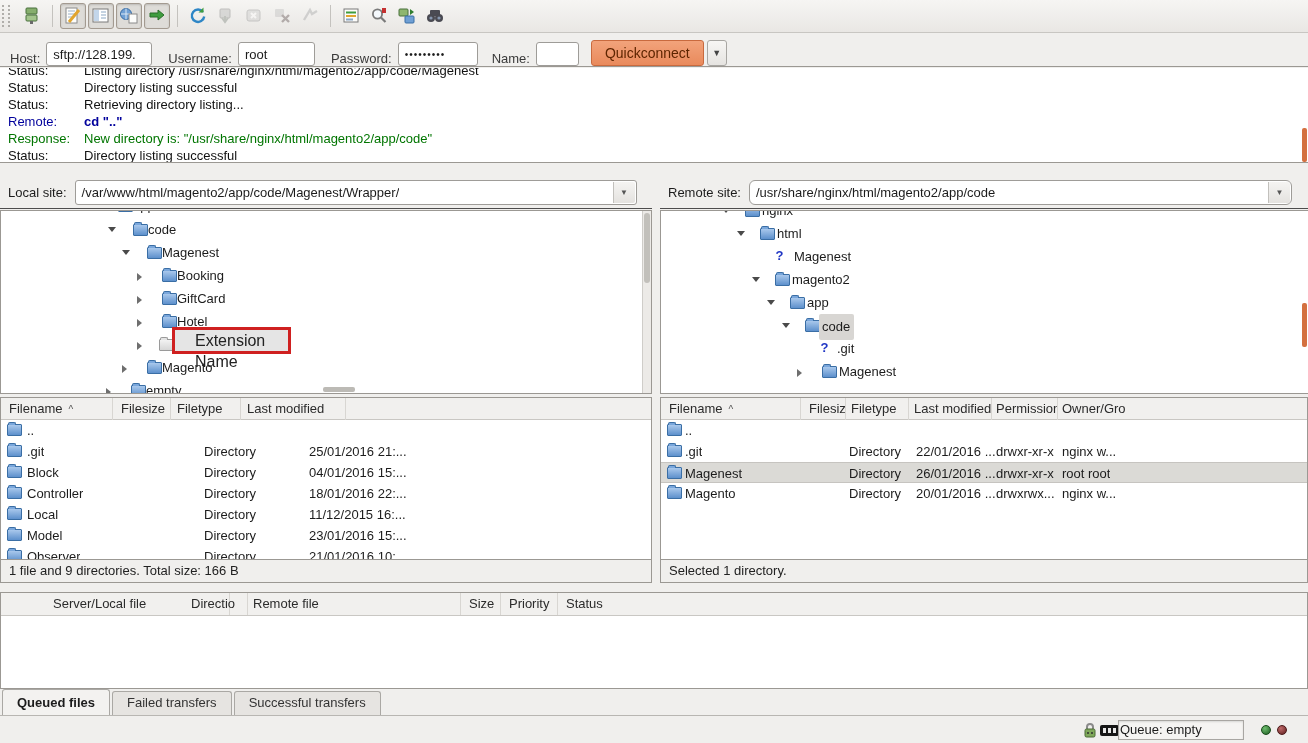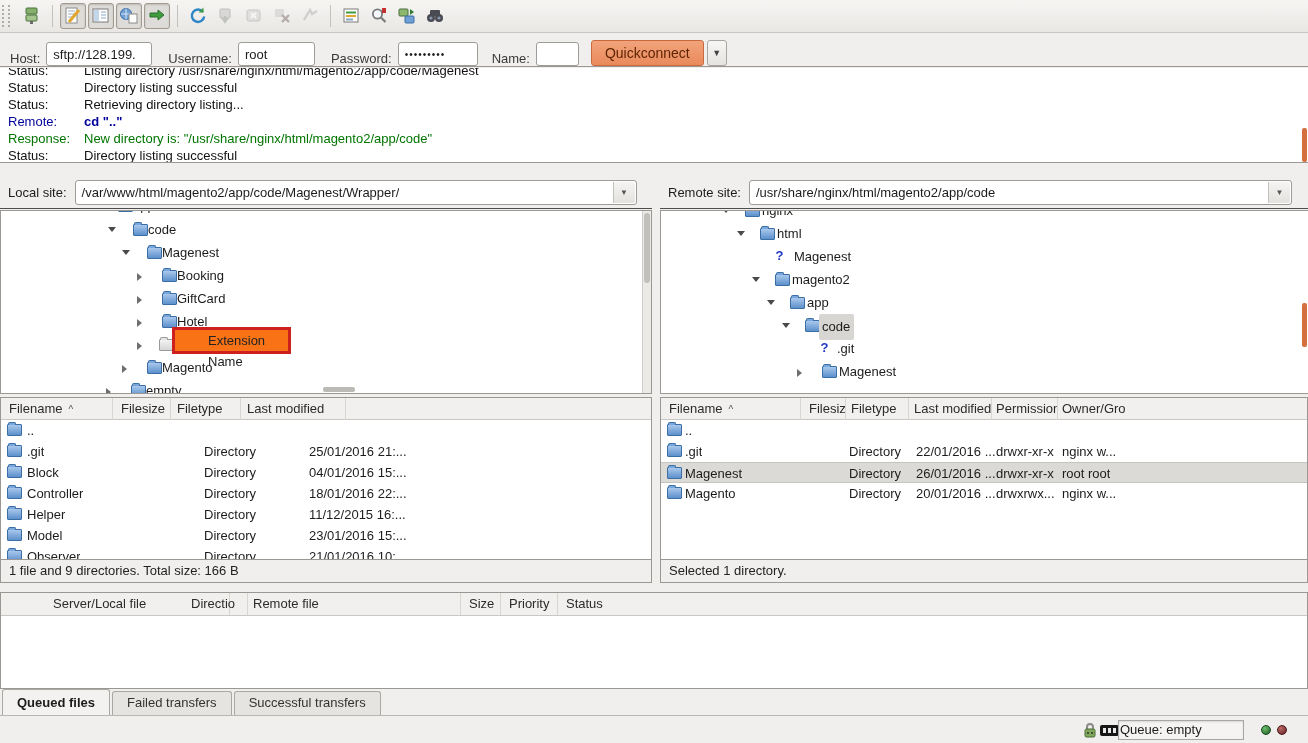--- a/index.html
+++ b/index.html
@@ -69,22 +69,22 @@
   .qmark { position:absolute; top:3px; width:13px; height:16px; color:#1f35c4; font-weight:bold; font-size:13px; line-height:16px; text-align:center; }
   .tlabel { position:absolute; top:0; }
   .tsel { background:#d8d6d3; border-radius:2px; padding:1px 4px 2px 3px; margin-left:-3px; }
 
   .vtrack { position:absolute; right:0; top:0; bottom:0; width:9px; background:#eceae7; border-left:1px solid #cfcdc9; }
   .vthumb { position:absolute; left:1px; right:1px; border-radius:3px; background:#c2c0bb; }
   .hthumb { position:absolute; bottom:1px; height:5px; border-radius:2px; background:#bcbab5; }
   .orange-scroll { position:absolute; width:5px; right:1px; background:#d4703f; border-radius:2px; z-index:40; }
 
   
-  .annotation { position:absolute; background:#f97316; border:3px solid #cf2020; z-index:30;
-                font-size:13px; color:#222; line-height:21px; padding-left:33px; }
+  .annotation { position:absolute; background:#e5e5e5; border:3px solid #cf2020; z-index:30;
+                font-size:16px; color:#222; line-height:21px; padding-left:20px; }
 
   
   .listwrap { position:absolute; top:397px; height:186px; background:#fff; border:1px solid #9b9893; }
   .listwrap.left { left:0; width:652px; }
   .listwrap.right { left:660px; width:648px; }
   .lheader { position:absolute; left:0; right:0; top:0; height:22px; background:#f1f0ee;
              border-bottom:1px solid #c9c7c3; }
   .hcell { position:absolute; top:0; height:22px; line-height:22px; color:#2b2b2b;
            border-right:1px solid #d8d6d2; padding-left:8px; overflow:hidden; white-space:nowrap; }
   .hcell.ra { text-align:right; padding-right:6px; }
@@ -255,21 +255,21 @@
 
   <div class="sitebar left">
     <span style="margin-left:8px">Local site:</span>
     <div class="combo" style="margin-left:8px; width:562px;">
       <span class="path">/var/www/html/magento2/app/code/Magenest/Wrapper/</span>
       <span class="cbtn">▼</span>
     </div>
   </div>
   <div class="sitebar right">
     <span style="margin-left:8px">Remote site:</span>
-    <div class="combo" style="margin-left:8px; width:543px;">
+    <div class="combo" style="margin-left:8px; width:543px;border-radius:6px;">
       <span class="path">/usr/share/nginx/html/magento2/app/code</span>
       <span class="cbtn">▼</span>
     </div>
   </div>
 
   <div class="treepanel left">
     <div class="trow" style="top:-17px; left:0; right:12px;">
       <span class="ficon" style="left:117px"></span>
         <span class="tlabel" style="left:132px">app</span>
     </div>
@@ -388,21 +388,21 @@
           <span class="lcell" style="left:308px">04/01/2016 15:...</span>
         </div>
       <div class="lrow" style="top:63px">
           <span class="ficon" style="left:6px"></span>
           <span class="lcell" style="left:26px">Controller</span>
           <span class="lcell" style="left:203px">Directory</span>
           <span class="lcell" style="left:308px">18/01/2016 22:...</span>
         </div>
       <div class="lrow" style="top:84px">
           <span class="ficon" style="left:6px"></span>
-          <span class="lcell" style="left:26px">Helper</span>
+          <span class="lcell" style="left:26px">Local</span>
           <span class="lcell" style="left:203px">Directory</span>
           <span class="lcell" style="left:308px">11/12/2015 16:...</span>
         </div>
       <div class="lrow" style="top:105px">
           <span class="ficon" style="left:6px"></span>
           <span class="lcell" style="left:26px">Model</span>
           <span class="lcell" style="left:203px">Directory</span>
           <span class="lcell" style="left:308px">23/01/2016 15:...</span>
         </div>
       <div class="lrow" style="top:126px">

